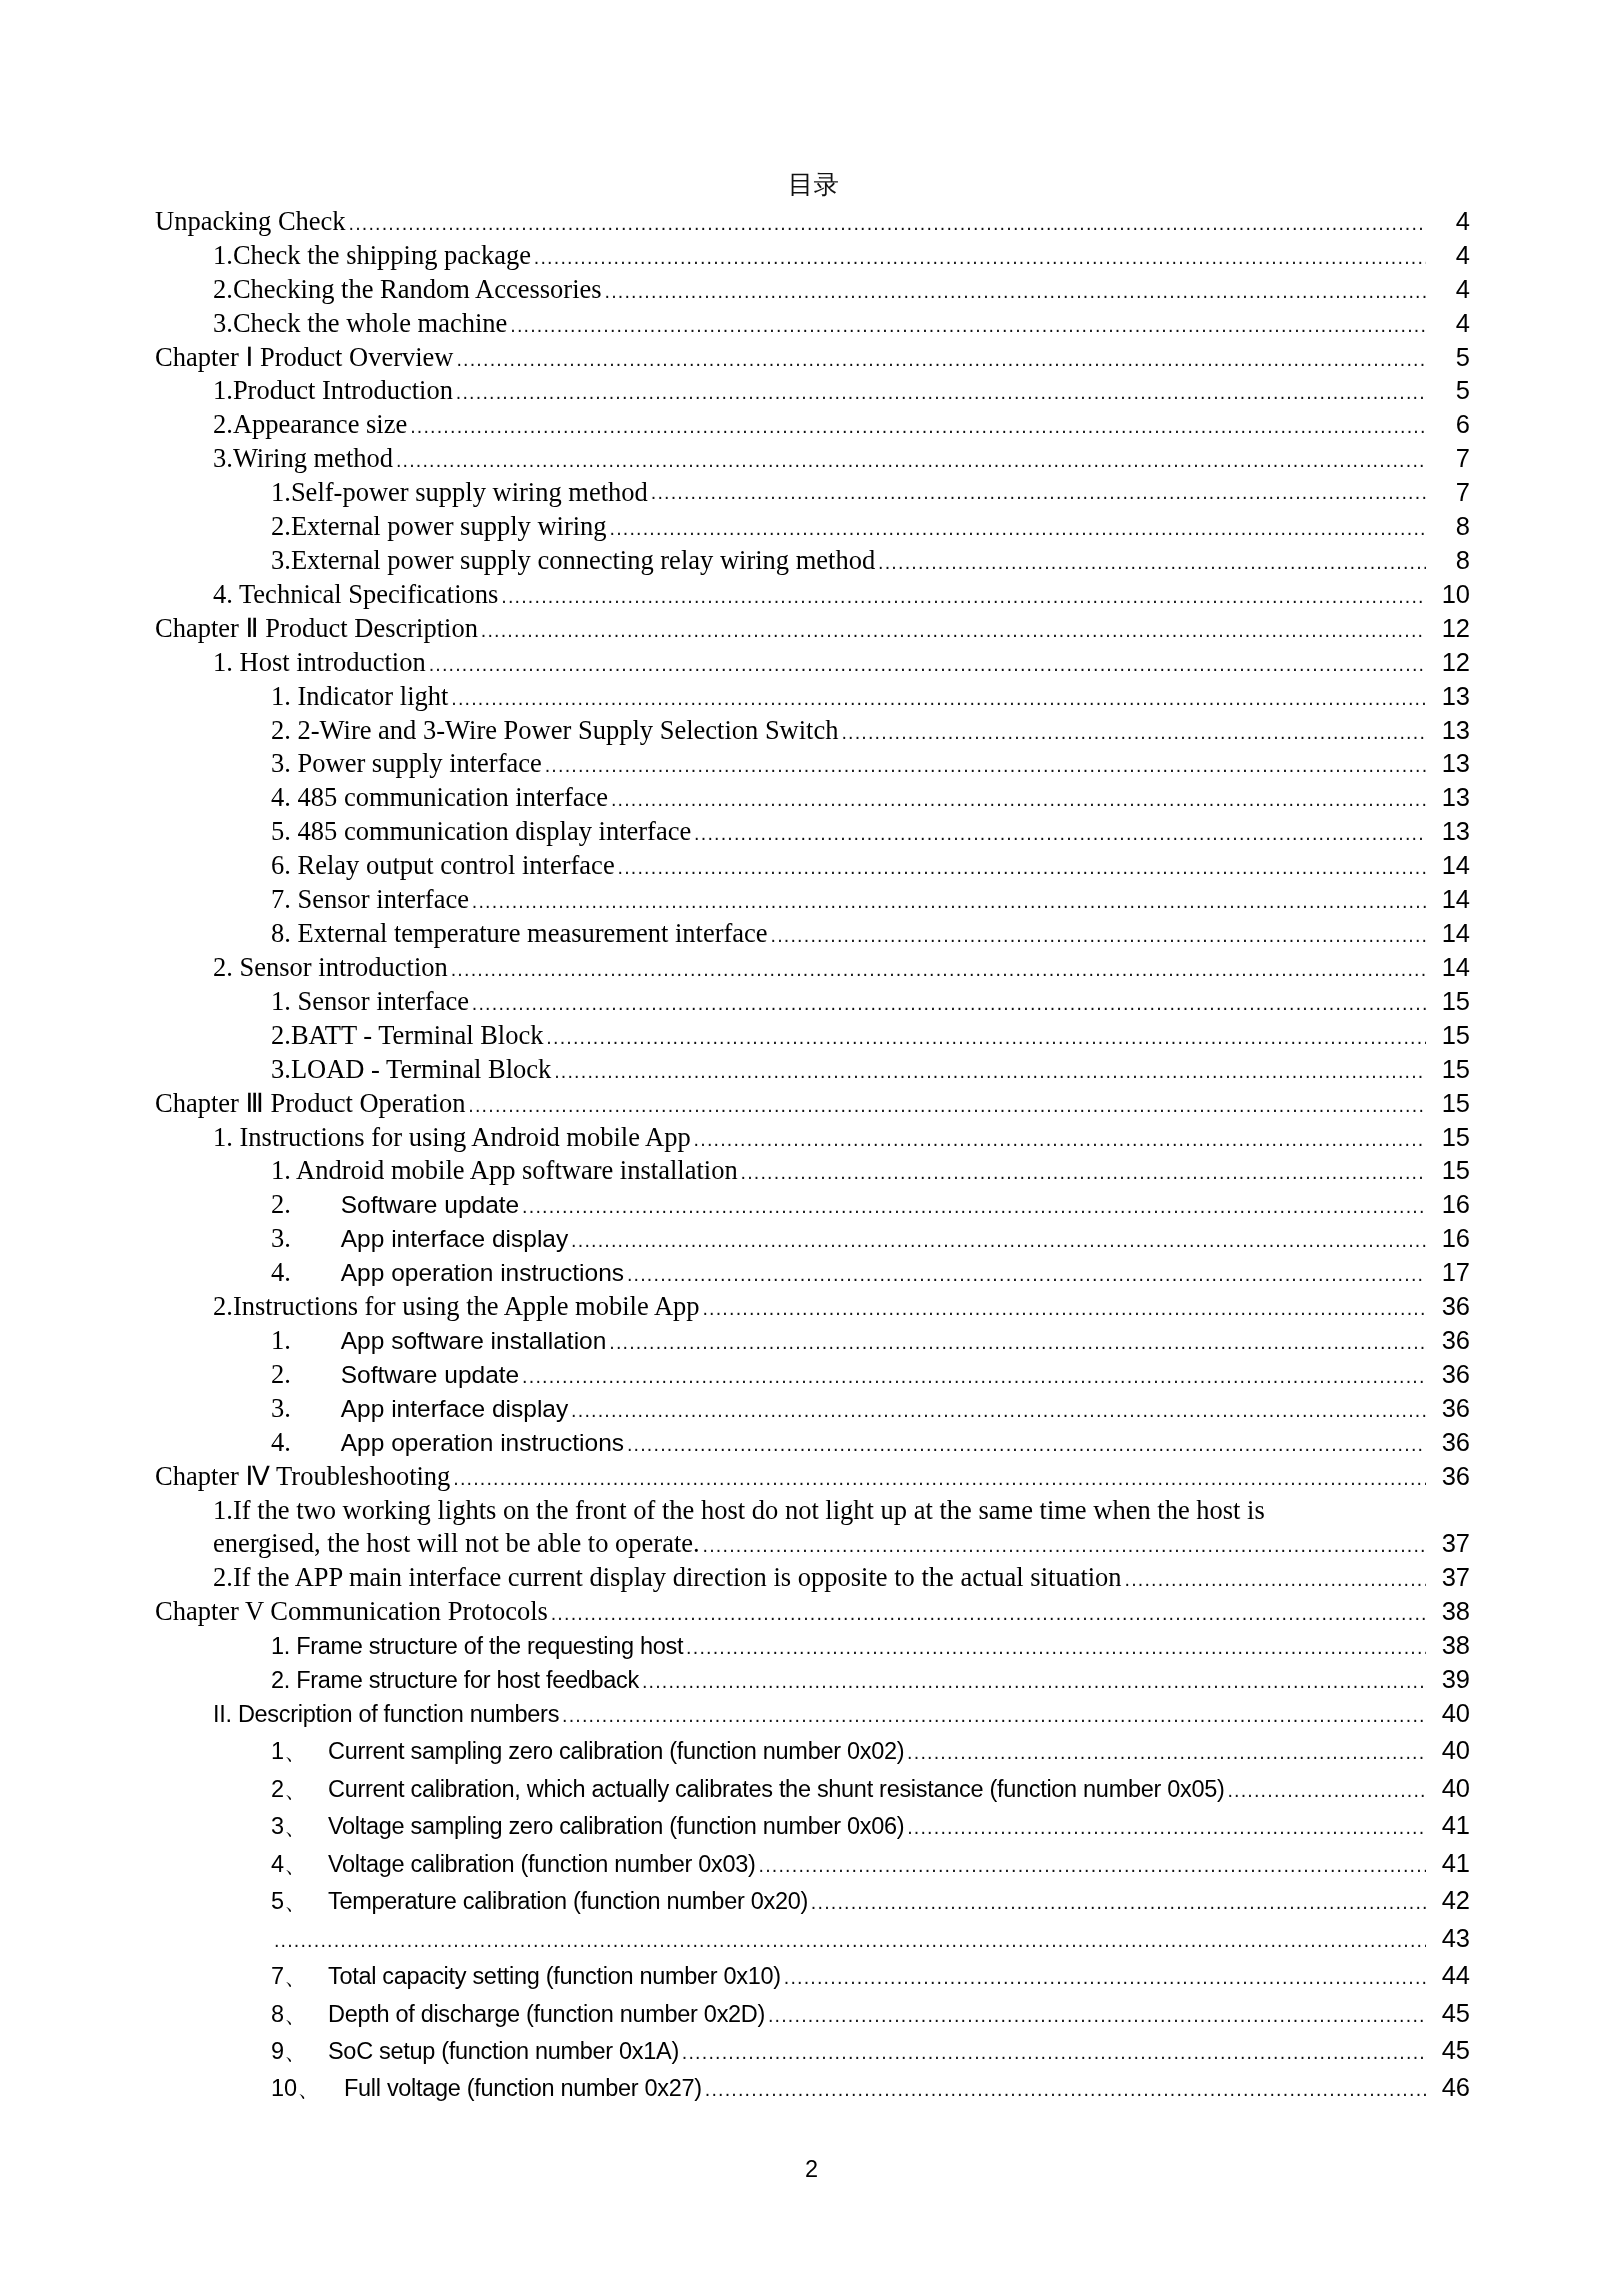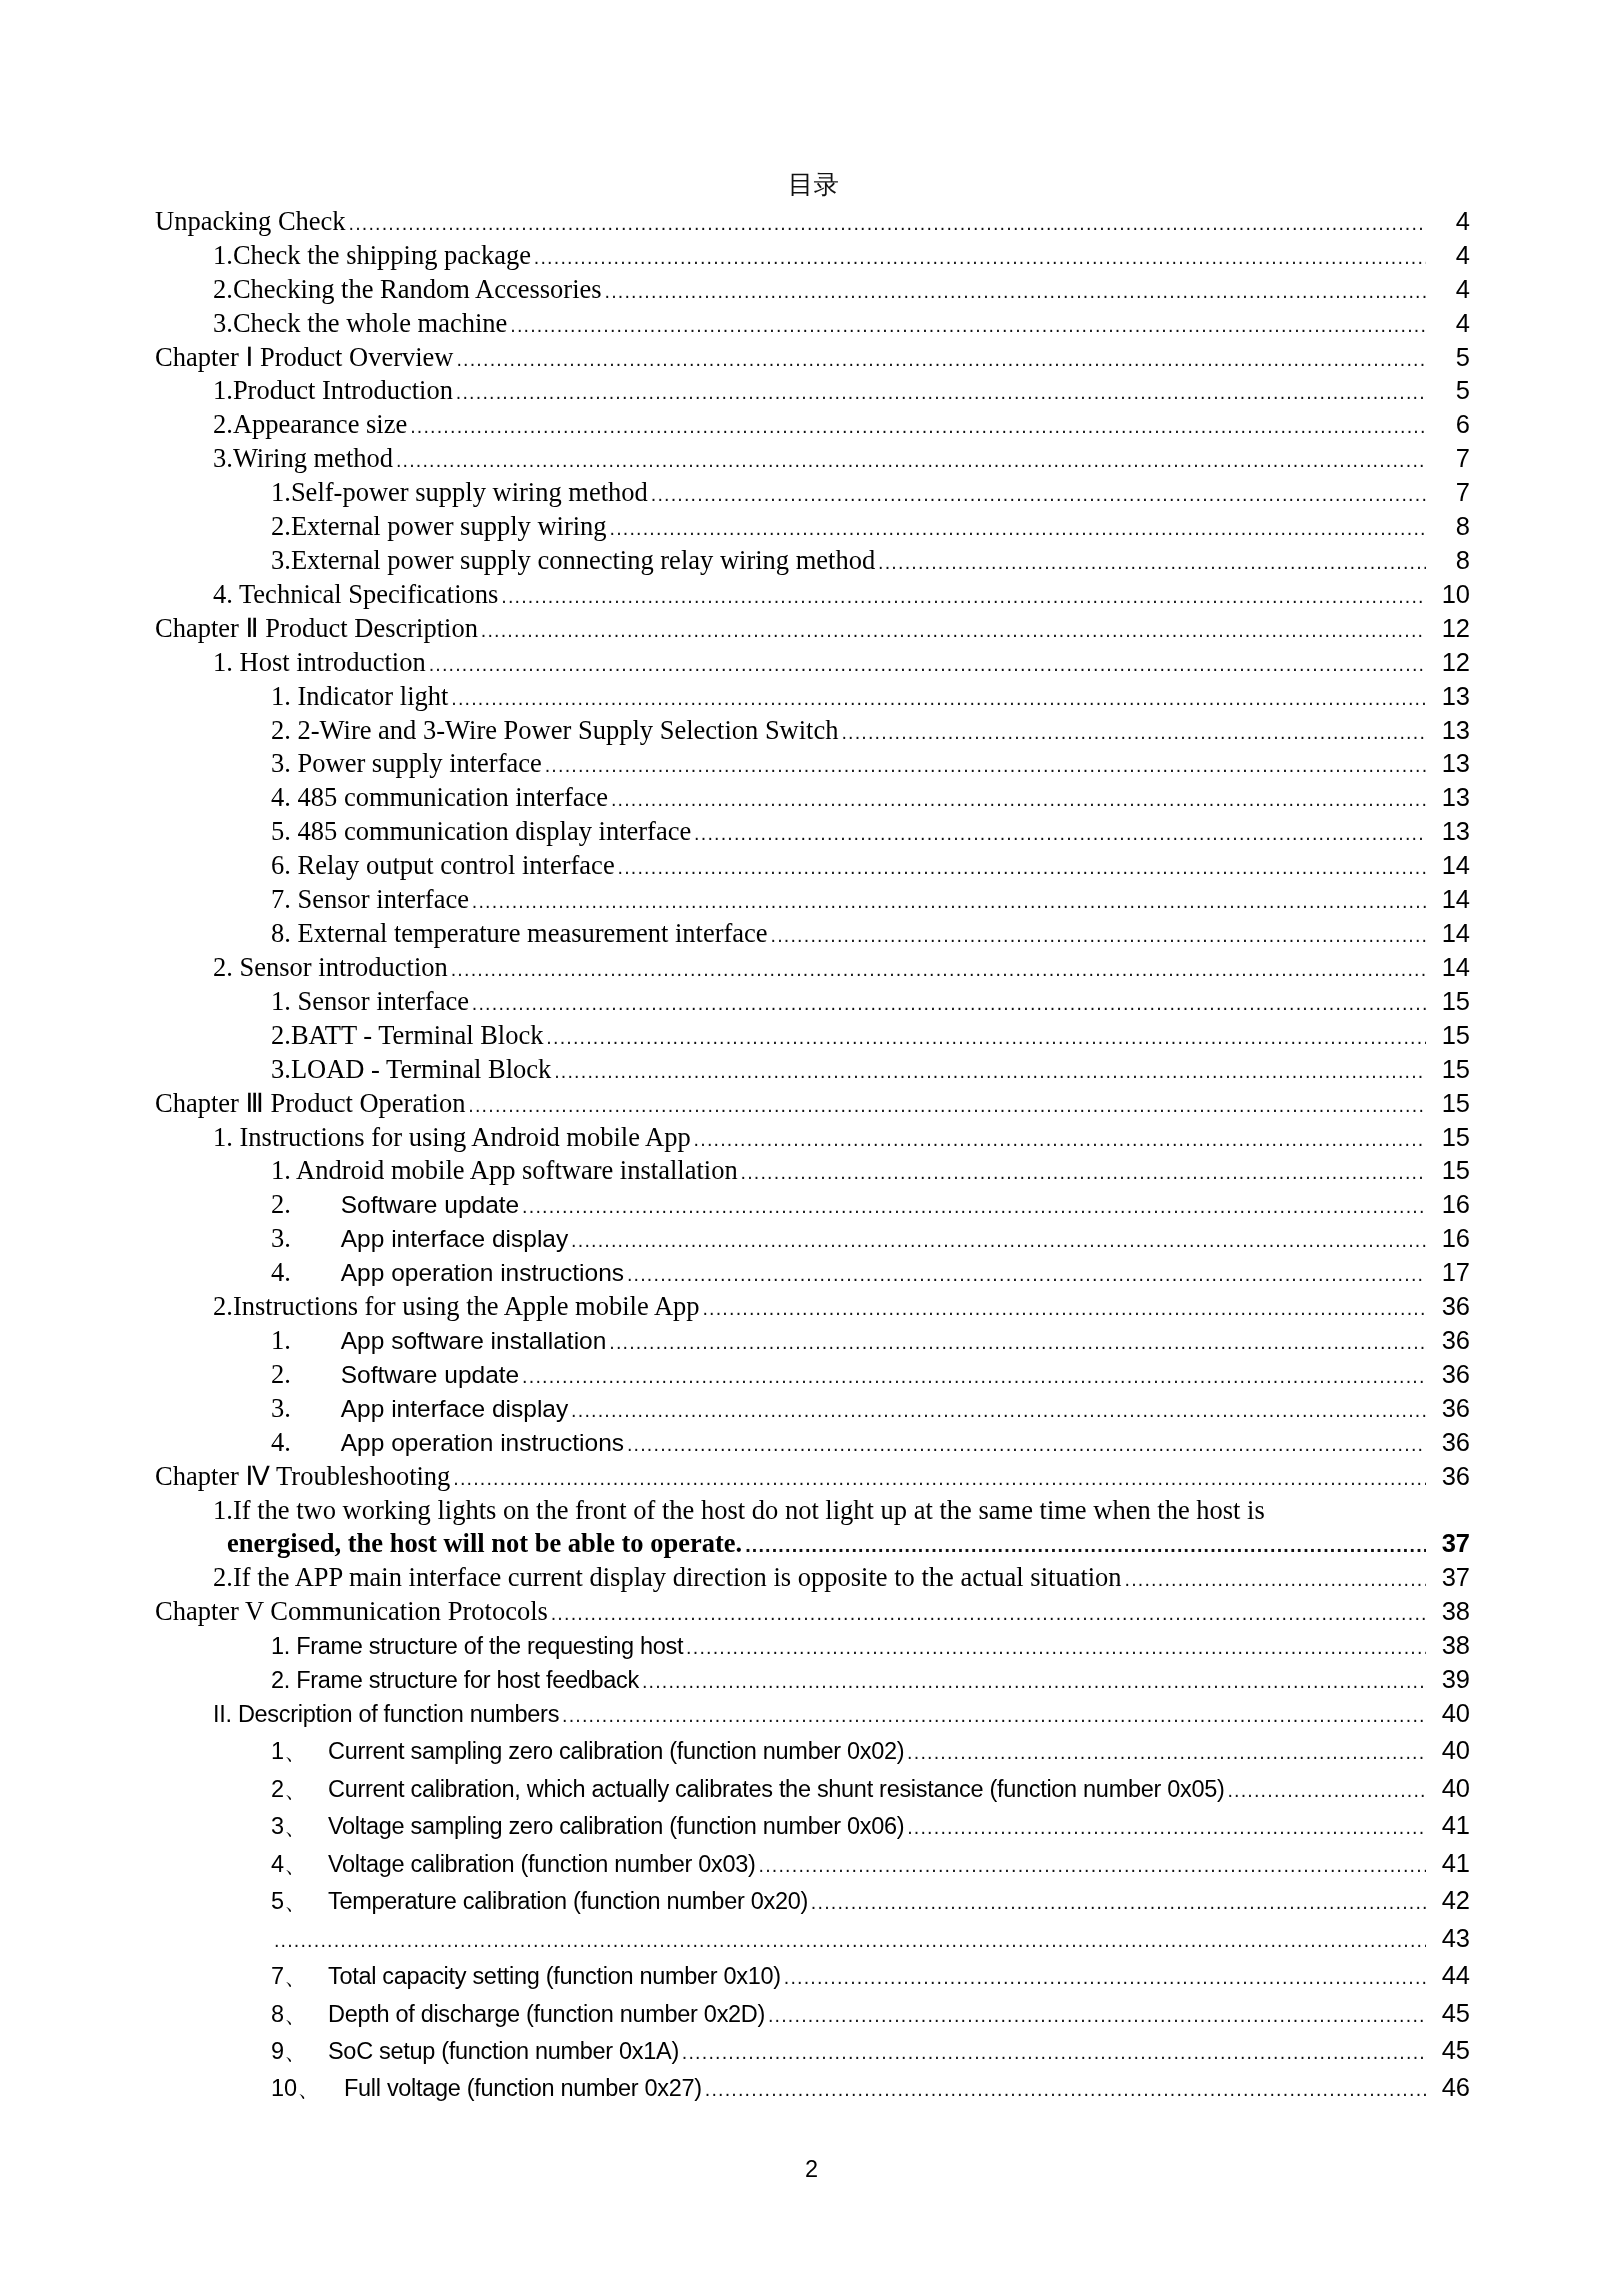--- a/index.html
+++ b/index.html
@@ -80,21 +80,21 @@
       <div class="row" style="top: 408px; left: 213px; right: 151px;">
         <span class="label"><span>2.Appearance size</span></span>
         <span class="leader"></span>
         <span class="page-num">6</span>
       </div>
       <div class="row" style="top: 442px; left: 213px; right: 151px;">
         <span class="label"><span>3.Wiring method</span></span>
         <span class="leader"></span>
         <span class="page-num">7</span>
       </div>
-      <div class="row" style="top: 476px; left: 271px; right: 151px;">
+      <div class="row" style="top: 476px; left: 271px; right: 151px; align-items: center;">
         <span class="label"><span>1.Self-power supply wiring method</span></span>
         <span class="leader"></span>
         <span class="page-num">7</span>
       </div>
       <div class="row" style="top: 510px; left: 271px; right: 151px;">
         <span class="label"><span>2.External power supply wiring</span></span>
         <span class="leader"></span>
         <span class="page-num">8</span>
       </div>
       <div class="row" style="top: 544px; left: 271px; right: 151px;">
@@ -230,21 +230,21 @@
       <div class="row" style="top: 1426px; left: 271px; right: 151px;">
         <span class="label"><span class="numtag" style="width: auto; font-family: &quot;Liberation Serif&quot;, serif; font-size: 26.5px; margin-right: 5.9px;">4.</span><span class="sans">App operation instructions</span></span>
         <span class="leader"></span>
         <span class="page-num">36</span>
       </div>
       <div class="row" style="top: 1460px; left: 155px; right: 151px;">
         <span class="label"><span>Chapter Ⅳ Troubleshooting</span></span>
         <span class="leader"></span>
         <span class="page-num">36</span>
       </div>
-      <div class="row" style="top: 1527px; left: 227px; right: 151px; font-weight: bold;">
+      <div class="row" style="top: 1527px; left: 213px; right: 151px;">
         <span class="label"><span>energised, the host will not be able to operate.</span></span>
         <span class="leader"></span>
         <span class="page-num">37</span>
       </div>
       <div class="wrapline" style="top: 1494px; left: 213px;">1.If the two working lights on the front of the host do not light up at the same time when the host is</div>
       <div class="row" style="top: 1561px; left: 213px; right: 151px;">
         <span class="label"><span>2.If the APP main interface current display direction is opposite to the actual situation</span></span>
         <span class="leader"></span>
         <span class="page-num">37</span>
       </div>

